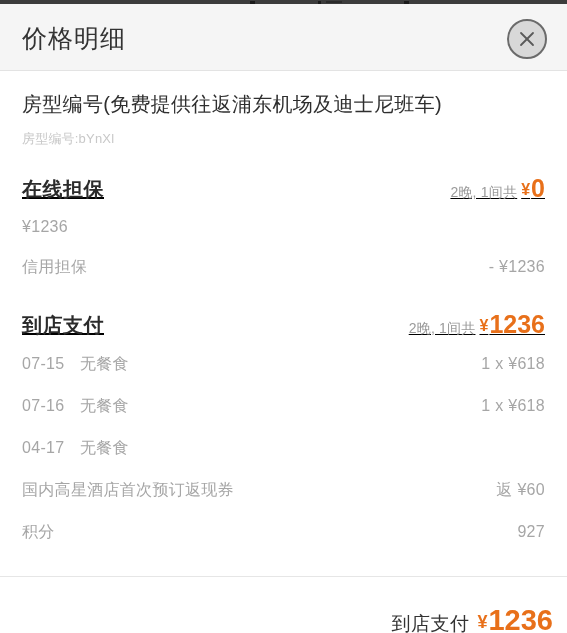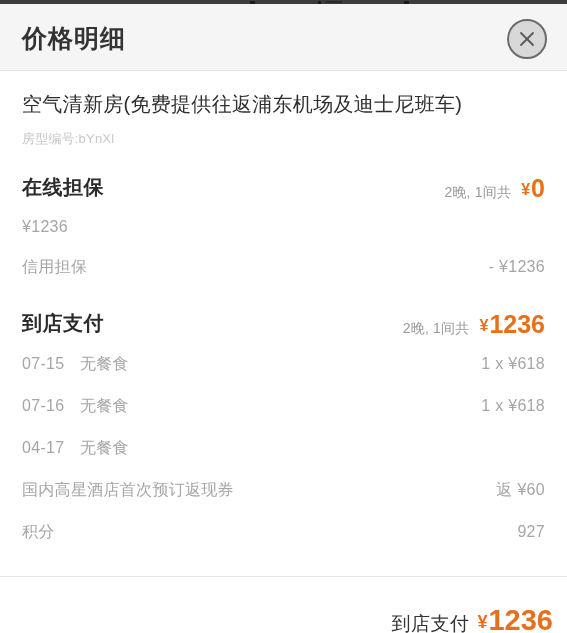--- a/index.html
+++ b/index.html
@@ -16,21 +16,20 @@
   .top-strip .n1{position:absolute;top:1px;left:250px;width:5px;height:3px;background:#1b1b1b;}
   .top-strip .n2{position:absolute;top:1px;left:318px;width:3px;height:3px;background:#1b1b1b;}
   .top-strip .n3{position:absolute;top:1px;left:326px;width:16px;height:2px;background:#2a2a2a;}
   .top-strip .n4{position:absolute;top:1px;left:404px;width:5px;height:3px;background:#1b1b1b;}
 
   
   .header{
     position:absolute;top:4px;left:0;width:567px;height:67px;
     background:#f5f5f5;border-bottom:1px solid #e3e3e3;
     box-sizing:border-box;
-    font-weight:bold;
   }
   .header-title{
     position:absolute;left:22px;top:18px;
     font-size:25px;color:#333;letter-spacing:1px;
   }
   .close-btn{
     position:absolute;right:20px;top:15px;
     width:40px;height:40px;border-radius:50%;
     background:#d8d8d8;border:2px solid #6b6b6b;
     box-sizing:border-box;cursor:pointer;
@@ -39,26 +38,26 @@
 
   
   .body{position:absolute;top:71px;left:0;width:567px;}
 
   .room-block{padding:20px 22px 4px 22px;}
   .room-title{font-size:20px;color:#2f2f2f;line-height:1.35;letter-spacing:.3px;}
   .room-code{margin-top:12px;font-size:13px;color:#c8c8c8;letter-spacing:.2px;}
 
   .section{padding:0 22px;}
   .section-head{
-    display:flex;align-items:flex-start;justify-content:space-between;
-    padding-top:22px;padding-bottom:4px;
+    display:flex;align-items:flex-end;justify-content:space-between;
+    padding-top:22px;padding-bottom:4px;text-decoration:underline;
   }
   .section-name{font-size:20px;color:#2b2b2b;font-weight:bold;letter-spacing:.5px;}
   .section-right{display:flex;align-items:baseline;white-space:nowrap;}
-  .section-sub{font-size:14px;color:#9a9a9a;margin-right:10px;letter-spacing:.2px;}
+  .section-sub{font-size:14px;color:#9a9a9a;margin-right:4px;letter-spacing:.2px;}
   .amount{color:#e8701a;font-weight:bold;letter-spacing:0;}
   .amount .cny{font-size:16px;font-weight:bold;margin-right:1px;vertical-align:2px;}
   .amount .num{font-size:25px;font-weight:bold;}
 
   .row{
     display:flex;align-items:baseline;justify-content:space-between;
     padding:11px 0 10px 0;
   }
   .row-left{display:flex;align-items:baseline;font-size:16px;color:#a6a6a6;letter-spacing:.3px;}
   .row-date{width:58px;flex:none;}
@@ -97,21 +96,21 @@
       <svg width="20" height="20" viewBox="0 0 20 20" aria-hidden="true">
         <line x1="4" y1="4" x2="16" y2="16" stroke="#5a5a5a" stroke-width="1.8" stroke-linecap="round"></line>
         <line x1="16" y1="4" x2="4" y2="16" stroke="#5a5a5a" stroke-width="1.8" stroke-linecap="round"></line>
       </svg>
     </div>
   </div>
 
   <div class="body">
 
     <div class="room-block">
-      <div class="room-title">空气清新房(免费提供往返浦东机场及迪士尼班车)</div>
+      <div class="room-title">房型编号(免费提供往返浦东机场及迪士尼班车)</div>
       <div class="room-code">房型编号:bYnXl</div>
     </div>
 
     <div class="section">
       <div class="section-head">
         <div class="section-name">在线担保</div>
         <div class="section-right">
           <span class="section-sub">2晚, 1间共</span>
           <span class="amount">
             <span class="cny">¥</span><span class="num">0</span>

